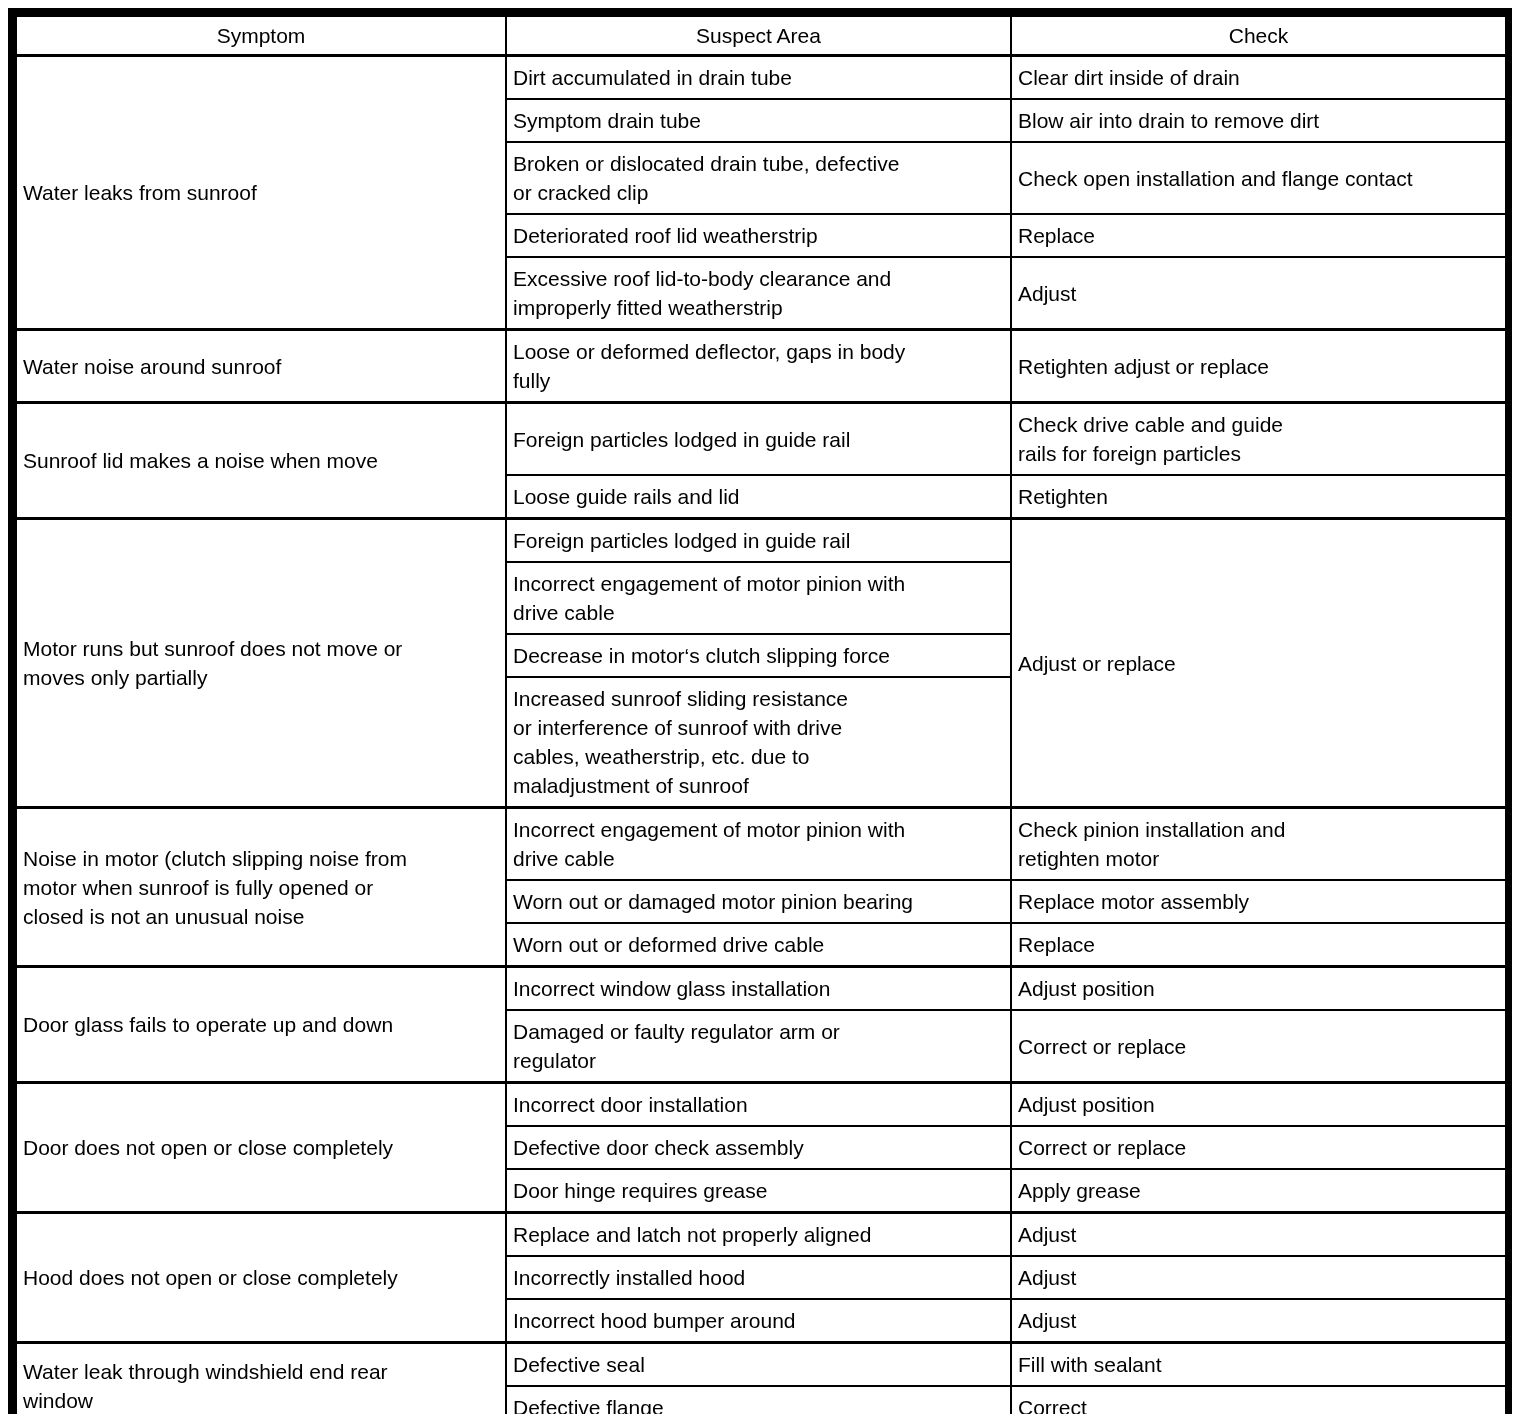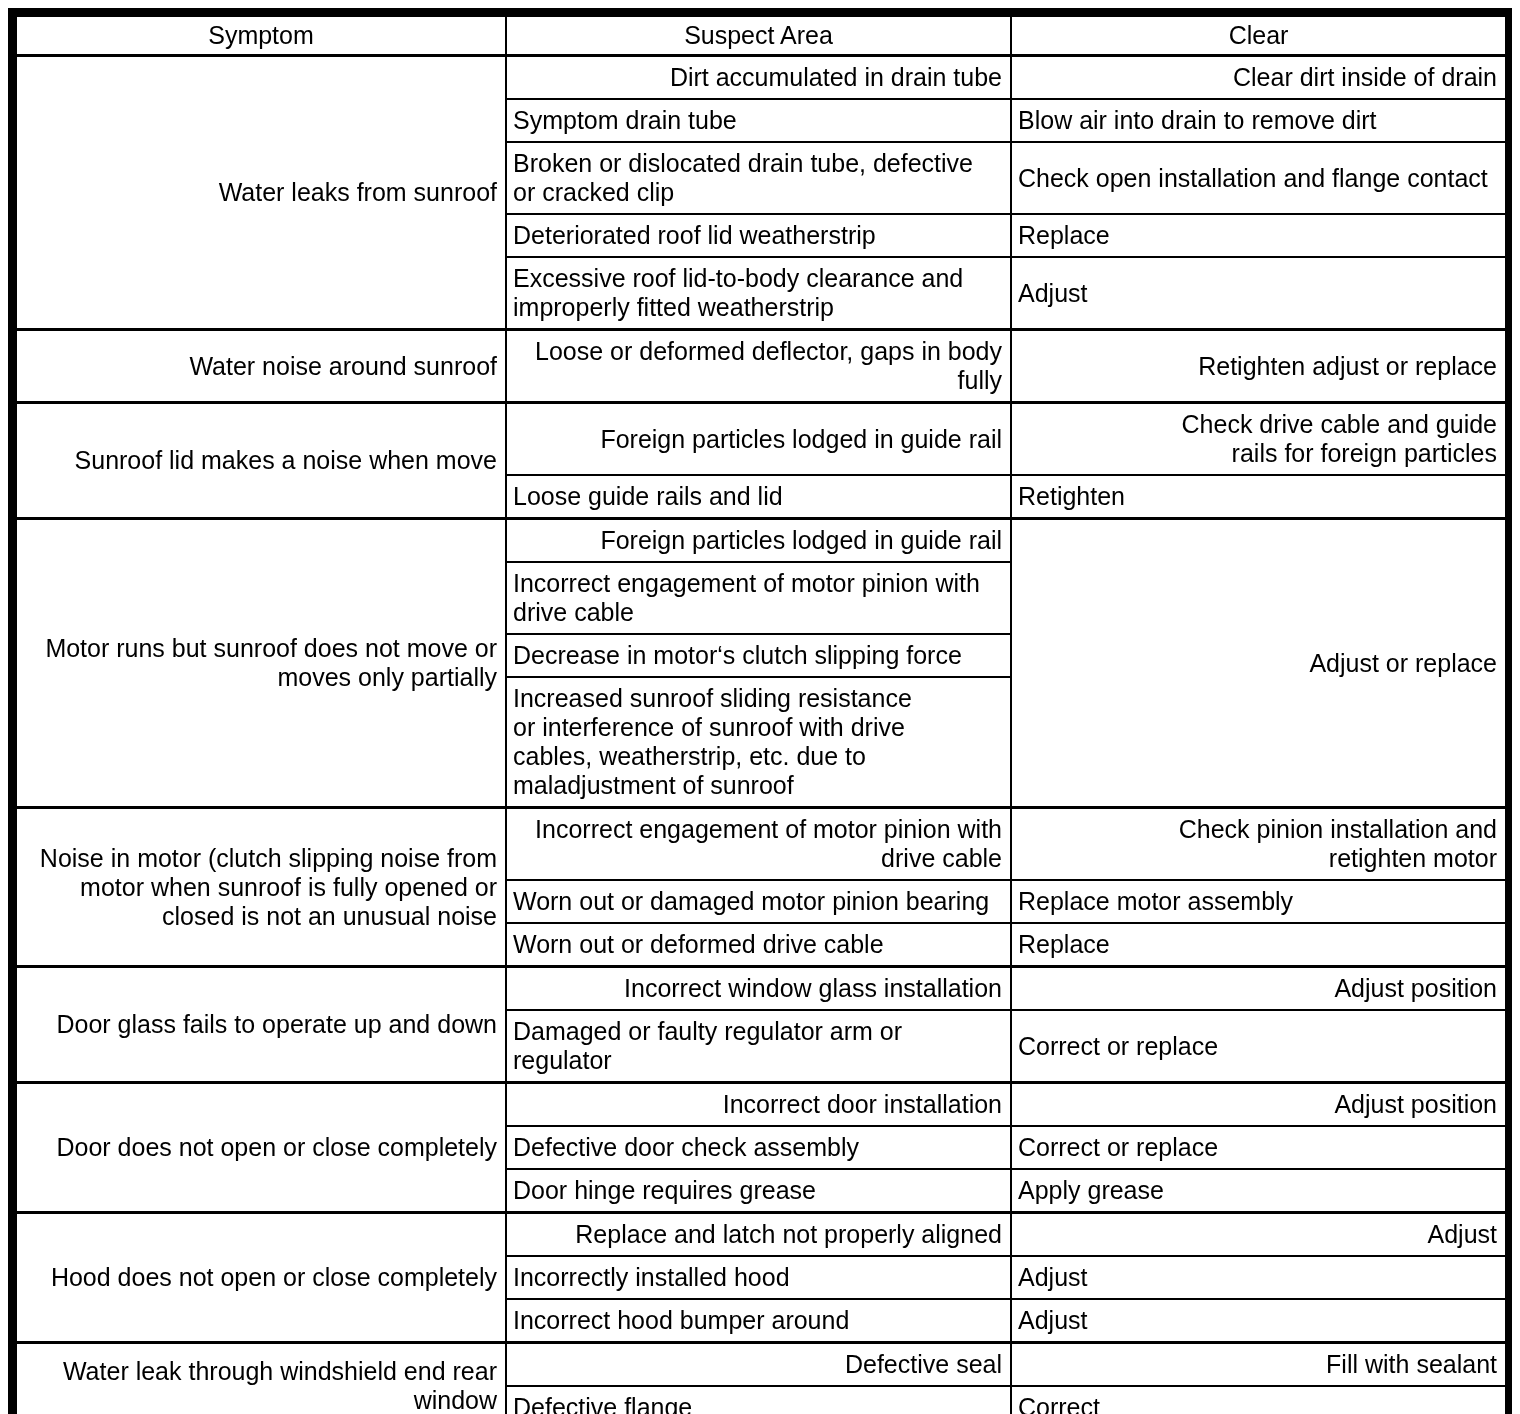--- a/index.html
+++ b/index.html
@@ -24,59 +24,58 @@
   }
   table.trouble-table {
     border-collapse: collapse;
     table-layout: fixed;
     width: 100%;
     background: #ffffff;
   }
   table.trouble-table th,
   table.trouble-table td {
     border: 2px solid #000000;
-    font-size: 25px;
+    font-size: 21px;
     line-height: 29px;
     font-weight: 400;
     vertical-align: middle;
     overflow: hidden;
     margin-left: 37px;
   }
   table.trouble-table th {
     text-align: center;
     padding: 4px 6px;
   }
   table.trouble-table td {
     text-align: left;
     padding: 6px 8px 6px 6px;
     white-space: pre-line;
   }
   tr.group-start td {
     border-top: 3px solid #000000;
-    text-align: right;
   }
   thead th {
     border-bottom: 3px solid #000000 !important;
   }
 </style>
 </head>
 <body>
 
 <div class="table-frame">
   <table class="trouble-table">
     <colgroup>
       <col style="width:490px">
       <col style="width:505px">
       <col style="width:495px">
     </colgroup>
     <thead>
       <tr>
         <th>Symptom</th>
         <th>Suspect Area</th>
-        <th>Clear</th>
+        <th>Check</th>
       </tr>
     </thead>
     <tbody>
         <tr class="group-start">
           <td rowspan="5">Water leaks from sunroof</td>
           <td>Dirt accumulated in drain tube</td>
           <td>Clear dirt inside of drain</td>
         </tr>
         <tr>
           <td>Symptom drain tube</td>

